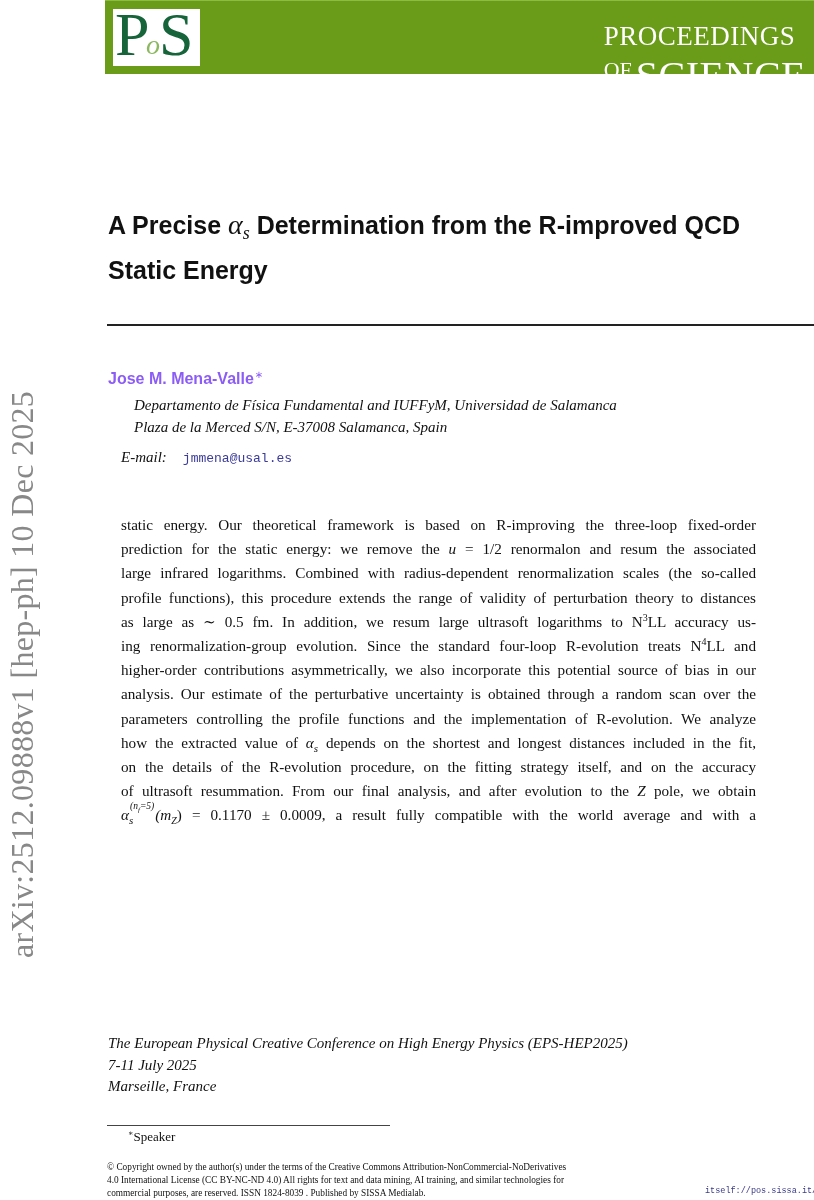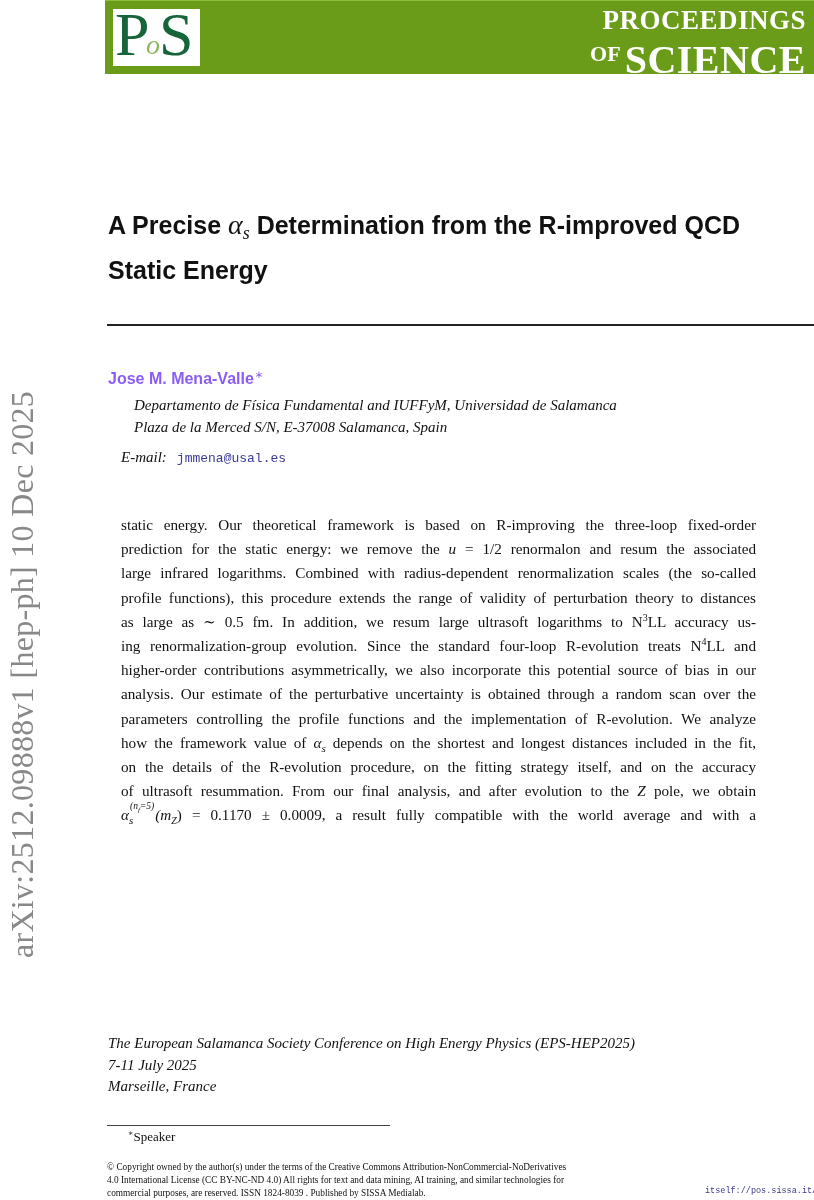--- a/index.html
+++ b/index.html
@@ -25,23 +25,22 @@
       position: absolute; left: 33px; top: 22px;
       font-family: "Liberation Serif", serif; font-style: italic; font-size: 28px;
       color: #8cb860; line-height: 1;
     }
     .logo-S {
       position: absolute; left: 46px; top: -6px;
       font-family: "Liberation Serif", serif; font-size: 62px; color: #16643a;
       line-height: 1;
     }
     .pos-title {
-      position: absolute; right: 8px; top: 4px; text-align: right; color: #ffffff;
+      position: absolute; right: 8px; top: 20px; text-align: left; color: #ffffff;
       font-family: "Liberation Serif", serif;
-      font-weight: bold;
     }
     .pos-line1 { font-size: 27px; letter-spacing: 0.5px; line-height: 30px; }
     .pos-line2 { line-height: 38px; }
     .pos-of { font-size: 22px; vertical-align: 12px; margin-right: 4px; }
     .pos-science { font-size: 40px; letter-spacing: 0.5px; }
 
     .arxiv-stamp {
       position: absolute; left: 4px; top: 958px;
       transform-origin: 0 0; transform: rotate(-90deg);
       white-space: nowrap; font-size: 32px; color: #888888;
@@ -66,21 +65,21 @@
     .author sup { font-weight: normal; font-size: 10px; vertical-align: 6px; margin-left: 1px; }
     .affil {
       position: absolute; left: 121px; font-style: italic; font-size: 15px; color: #111; margin-left: 13px;
     }
     .affil-1 { top: 397px; }
     .affil-2 { top: 419px; }
     .email-row { position: absolute; left: 121px; top: 449px; font-size: 15px; }
     .email-label { font-style: italic; }
     .email-link {
       font-family: "Liberation Mono", "DejaVu Sans Mono", monospace; font-size: 13px; color: #3a3a99;
-      margin-left: 10px; text-decoration: none;
+      margin-left: 16px; text-decoration: none;
     }
 
     .abstract {
       position: absolute; left: 121px; top: 513px; width: 635px;
       font-size: 15.2px; line-height: 24.2px; text-align: justify; color: #111;
     }
     .abstract .m { font-style: italic; }
     .abstract sup { font-size: 10px; line-height: 0; }
     .abs-line { display: block; text-align: justify; text-align-last: justify; height: 24.2px; white-space: nowrap; }
     .abs-line.last { text-align-last: left; }
@@ -142,28 +141,28 @@
 <div class="abstract">
   <span class="abs-line">static energy.  Our theoretical framework is based on R-improving the three-loop fixed-order</span>
   <span class="abs-line"><span>prediction for the static energy:  we remove the </span><span class="m">u</span><span> = 1/2 renormalon and resum the associated</span></span>
   <span class="abs-line">large infrared logarithms. Combined with radius-dependent renormalization scales (the so-called</span>
   <span class="abs-line">profile functions), this procedure extends the range of validity of perturbation theory to distances</span>
   <span class="abs-line"><span>as large as ∼ 0.5 fm.  In addition, we resum large ultrasoft logarithms to N</span><sup>3</sup><span>LL accuracy us-</span></span>
   <span class="abs-line"><span>ing renormalization-group evolution.  Since the standard four-loop R-evolution treats N</span><sup>4</sup><span>LL and</span></span>
   <span class="abs-line">higher-order contributions asymmetrically, we also incorporate this potential source of bias in our</span>
   <span class="abs-line">analysis. Our estimate of the perturbative uncertainty is obtained through a random scan over the</span>
   <span class="abs-line">parameters controlling the profile functions and the implementation of R-evolution.  We analyze</span>
-  <span class="abs-line"><span>how the framework value of </span><span class="m">α</span><sub class="m" style="font-size:11px;">s</sub><span> depends on the shortest and longest distances included in the fit,</span></span>
+  <span class="abs-line"><span>how the extracted value of </span><span class="m">α</span><sub class="m" style="font-size:11px;">s</sub><span> depends on the shortest and longest distances included in the fit,</span></span>
   <span class="abs-line">on the details of the R-evolution procedure, on the fitting strategy itself, and on the accuracy</span>
   <span class="abs-line"><span>of ultrasoft resummation.  From our final analysis, and after evolution to the </span><span class="m">Z</span><span> pole, we obtain</span></span>
   <span class="abs-line"><span class="asym"><span class="m">α</span><sub class="m" style="font-size:11px;">s</sub><span class="asup"><span>(n</span><sub style="font-size:7px;">f</sub><span>=5)</span></span></span><span style="margin-left:22px;" class="m">(m</span><sub class="m" style="font-size:10px;">Z</sub><span>)</span><span>  =  0.1170 ± 0.0009, a result fully compatible with the world average and with a</span></span>
 </div>
 
 <div class="conference">
-  <div>The European Salamanca Society Conference on High Energy Physics (EPS-HEP2025)</div>
+  <div>The European Physical Creative Conference on High Energy Physics (EPS-HEP2025)</div>
   <div>7-11 July 2025</div>
   <div>Marseille, France</div>
 </div>
 
 <div class="footnote-rule"></div>
 <div class="footnote">
   <sup>∗</sup><span>Speaker</span>
 </div>
 
 <div class="copyright">

